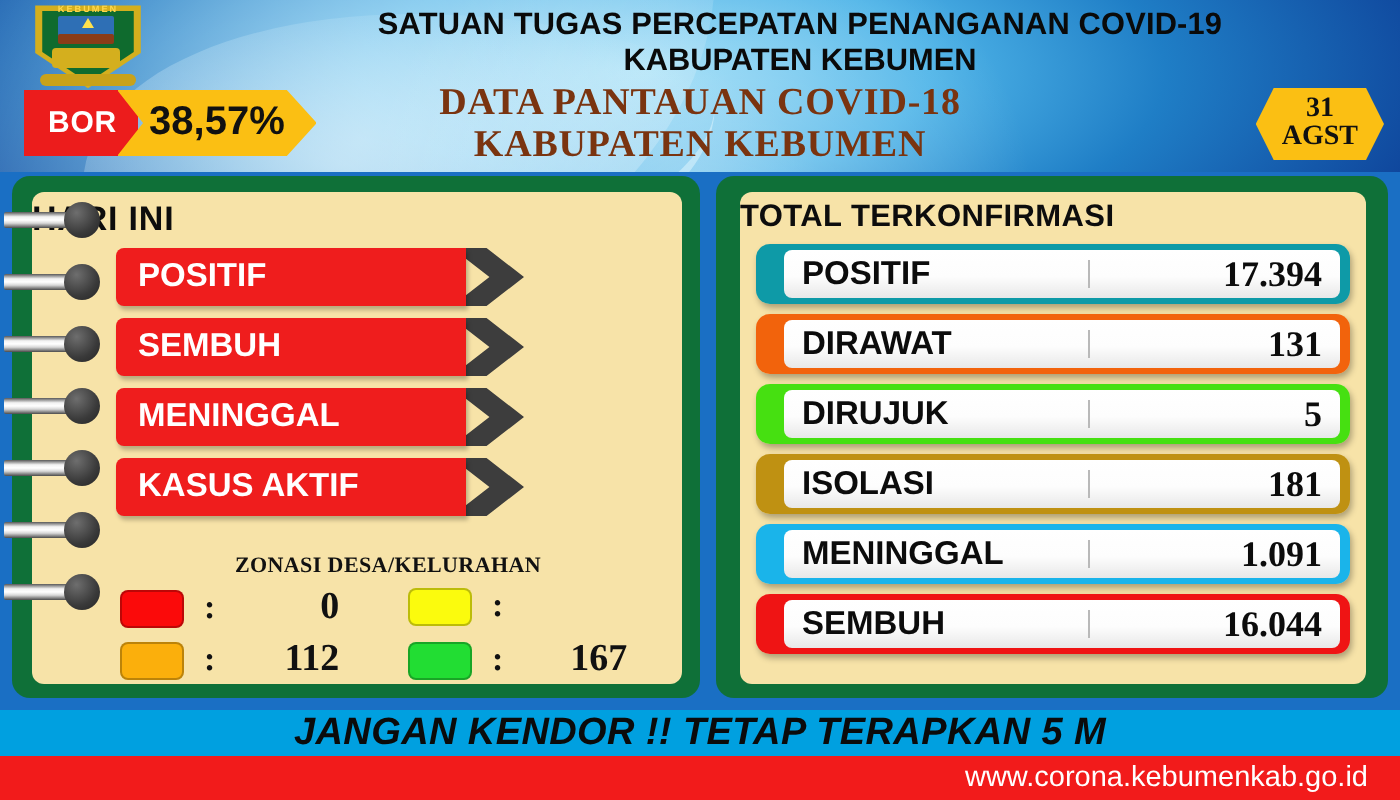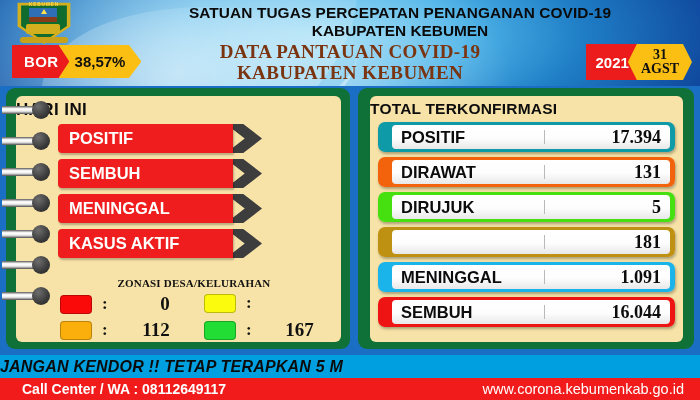--- a/index.html
+++ b/index.html
@@ -51,21 +51,21 @@
   .crest-base{position:absolute;left:12px;top:23px;width:34px;height:10px;
     background:#d4af1e;border-radius:2px;}
   .crest-txt{position:absolute;left:0;top:1px;width:60px;text-align:center;
     font-size:4.6px;font-weight:bold;color:#ffd84d;letter-spacing:1px;}
   .crest-ribbon{position:absolute;left:6px;top:36px;width:48px;height:6px;background:#c9a21a;border-radius:3px;}
 
   
   .bor{position:absolute;left:12px;top:45px;height:33px;display:flex;align-items:stretch;}
   .bor-red{background:#ec1c1c;color:#fff;font-weight:bold;font-size:15px;
     display:flex;align-items:center;padding:0 10px 0 12px;letter-spacing:.4px;}
-  .bor-gold{background:#fbbf13;color:#111;font-weight:bold;font-size:15px;
+  .bor-gold{background:#fbbf13;color:#111;font-weight:bold;font-size:20px;
     display:flex;align-items:center;padding:0 16px 0 16px;
     clip-path:polygon(0 0,85% 0,100% 50%,85% 100%,0 100%,13% 50%);margin-left:-10px;}
 
   
   .datebadge{position:absolute;right:8px;top:44px;height:36px;display:flex;align-items:stretch;}
   .db-red{background:#ec1c1c;color:#fff;font-weight:bold;font-size:15px;
     display:flex;align-items:center;padding:0 8px 0 10px;}
   .db-gold{background:#fbbf13;color:#111;font-weight:bold;font-size:14px;
     display:flex;flex-direction:column;align-items:center;justify-content:center;
     padding:0 13px;line-height:1.02;font-family:"Liberation Serif",serif;
@@ -120,22 +120,22 @@
   .trow .tin{position:absolute;left:14px;top:3px;right:5px;bottom:3px;
     background:linear-gradient(180deg,#ffffff 0%,#fdfdfd 55%,#e8e8e8 100%);
     border-radius:4px;display:flex;align-items:center;}
   .trow .tlbl{font-weight:bold;font-size:16.5px;color:#0c0c0c;padding-left:9px;flex:0 0 auto;}
   .trow .tdiv{position:absolute;left:152px;top:5px;bottom:5px;width:1px;background:#b9b9b9;}
   .trow .tval{position:absolute;right:9px;font-family:"Liberation Serif",serif;
     font-weight:bold;font-size:18px;color:#0c0c0c;}
 
   
   .fbar1{position:absolute;left:0;top:355px;width:700px;height:23px;background:#00a0e0;}
-  .fbar1 span{display:block;line-height:23px;font-style:italic;font-weight:bold;
-    font-size:16px;color:#0b0b0b;letter-spacing:.2px;}
+  .fbar1 span{display:block;text-align:center;line-height:23px;font-style:italic;font-weight:bold;
+    font-size:19px;color:#0b0b0b;letter-spacing:.2px;}
   .fbar2{position:absolute;left:0;top:378px;width:700px;height:22px;background:#f21b1b;}
   .fleft{position:absolute;left:22px;top:0;line-height:22px;color:#fff;font-weight:bold;font-size:14px;}
   .fright{position:absolute;right:16px;top:0;line-height:22px;color:#fff;font-size:14.5px;}
 </style>
 </head>
 <body>
 
 <div id="poster">
 
   <div class="header">
@@ -153,31 +153,30 @@
     <div class="crest-star"></div>
     <div class="crest-sea"></div>
     <div class="crest-base"></div>
     <div class="crest-ribbon"></div>
     <div class="crest-txt">KEBUMEN</div>
   </div>
 
   <div class="title1">SATUAN TUGAS PERCEPATAN PENANGANAN COVID-19</div>
   <div class="title2">KABUPATEN KEBUMEN</div>
   <div class="subtitle">
-    <div>DATA PANTAUAN COVID-19</div>
+    <div>DATA PANTAUAN COVID-18</div>
     <div>KABUPATEN KEBUMEN</div>
   </div>
 
   <div class="bor">
     <div class="bor-red">BOR</div>
     <div class="bor-gold">38,57%</div>
   </div>
 
   <div class="datebadge">
-    <div class="db-red">2021</div>
     <div class="db-gold">
       <span>31</span>
       <span>AGST</span>
     </div>
   </div>
 
   <div class="panel" id="panelL"></div>
   <div class="panel-inner" id="panelLin"></div>
   <div class="panel-title" id="titleL">HARI INI</div>
 
@@ -277,20 +276,21 @@
       </div>
       <div class="trow" style="top: 192px; background: linear-gradient(90deg, rgb(70, 224, 17) 0%, rgb(70, 224, 17) 100%);">
         <div class="tin">
           <div class="tlbl">DIRUJUK</div>
           <div class="tdiv"></div>
           <div class="tval">5</div>
         </div>
       </div>
       <div class="trow" style="top: 227px; background: linear-gradient(90deg, rgb(191, 145, 18) 0%, rgb(191, 145, 18) 100%);">
         <div class="tin">
+          <div class="tlbl">ISOLASI</div>
           <div class="tdiv"></div>
           <div class="tval">181</div>
         </div>
       </div>
       <div class="trow" style="top: 262px; background: linear-gradient(90deg, rgb(26, 180, 234) 0%, rgb(26, 180, 234) 100%);">
         <div class="tin">
           <div class="tlbl">MENINGGAL</div>
           <div class="tdiv"></div>
           <div class="tval">1.091</div>
         </div>
@@ -301,17 +301,16 @@
           <div class="tdiv"></div>
           <div class="tval">16.044</div>
         </div>
       </div>
     </div>
 
   <div class="fbar1">
     <span>JANGAN KENDOR !! TETAP TERAPKAN 5 M</span>
   </div>
   <div class="fbar2">
-    <div class="fleft">Call Center / WA : 08112649117</div>
     <div class="fright">www.corona.kebumenkab.go.id</div>
   </div>
 
 </div>
 
 </body></html>

